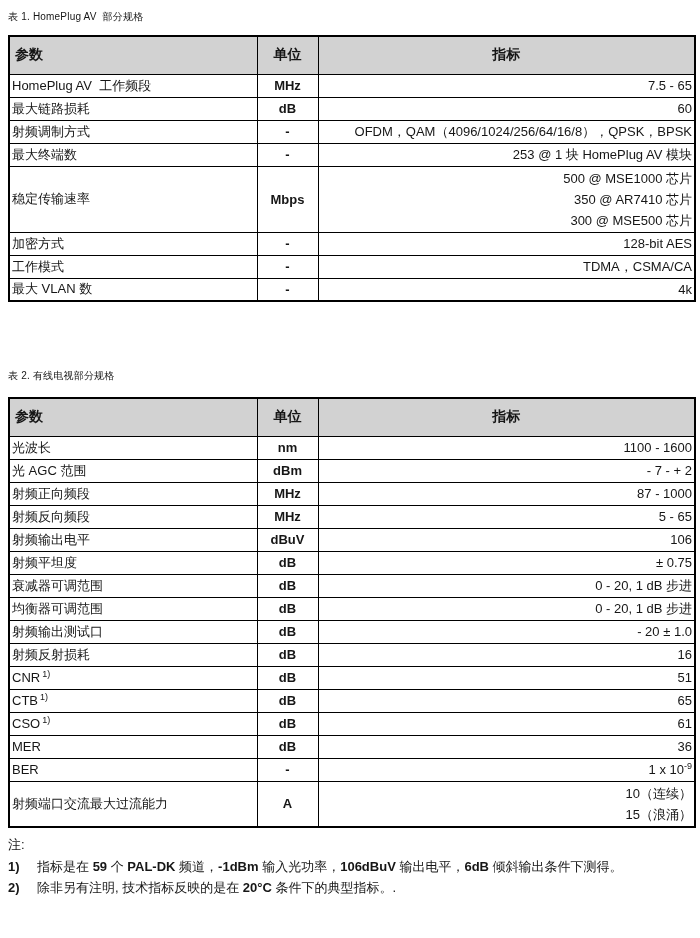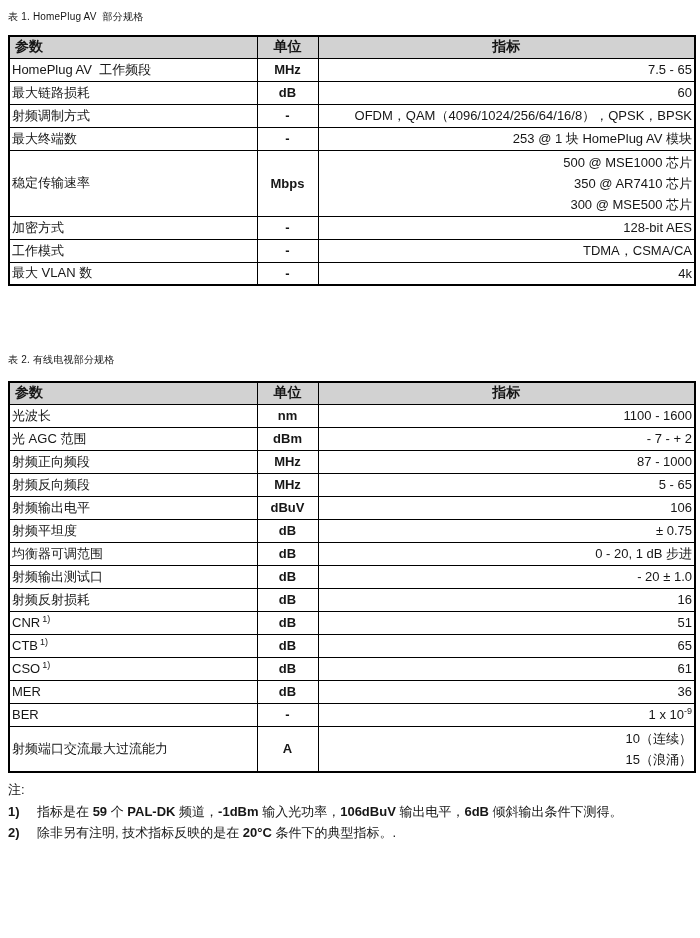--- a/index.html
+++ b/index.html
@@ -28,21 +28,21 @@
     width: 686px;
     border: 2px solid #000;
   }
   table.spec th, table.spec td {
     border: 1px solid #000;
     padding: 1px 2px;
     overflow: hidden;
   }
   table.spec thead th {
     background: #d2d2d2;
-    height: 22px;
+    height: 38px;
     font-size: 14px;
     font-weight: bold;
     text-align: center;
   }
   table.spec thead th.h-param { text-align: left; padding-left: 5px; }
   table.spec td { font-size: 13px; height: 23px; }
   td.param { text-align: left; padding-left: 5px; white-space: pre; }
   td.unit  { text-align: center; font-weight: bold; }
   td.value { text-align: right; }
   td.value .vline { line-height: 21px; }
@@ -165,20 +165,25 @@
             <td class="param"><span>射频输出电平</span></td>
             <td class="unit">dBuV</td>
             <td class="value"><span>106</span></td>
           </tr>
           <tr>
             <td class="param"><span>射频平坦度</span></td>
             <td class="unit">dB</td>
             <td class="value"><span>± 0.75</span></td>
           </tr>
           <tr>
+            <td class="param"><span>衰减器可调范围</span></td>
+            <td class="unit">dB</td>
+            <td class="value"><span>0 - 20, 1 dB 步进</span></td>
+          </tr>
+          <tr>
             <td class="param"><span>均衡器可调范围</span></td>
             <td class="unit">dB</td>
             <td class="value"><span>0 - 20, 1 dB 步进</span></td>
           </tr>
           <tr>
             <td class="param"><span>射频输出测试口</span></td>
             <td class="unit">dB</td>
             <td class="value"><span>- 20 ± 1.0</span></td>
           </tr>
           <tr>

